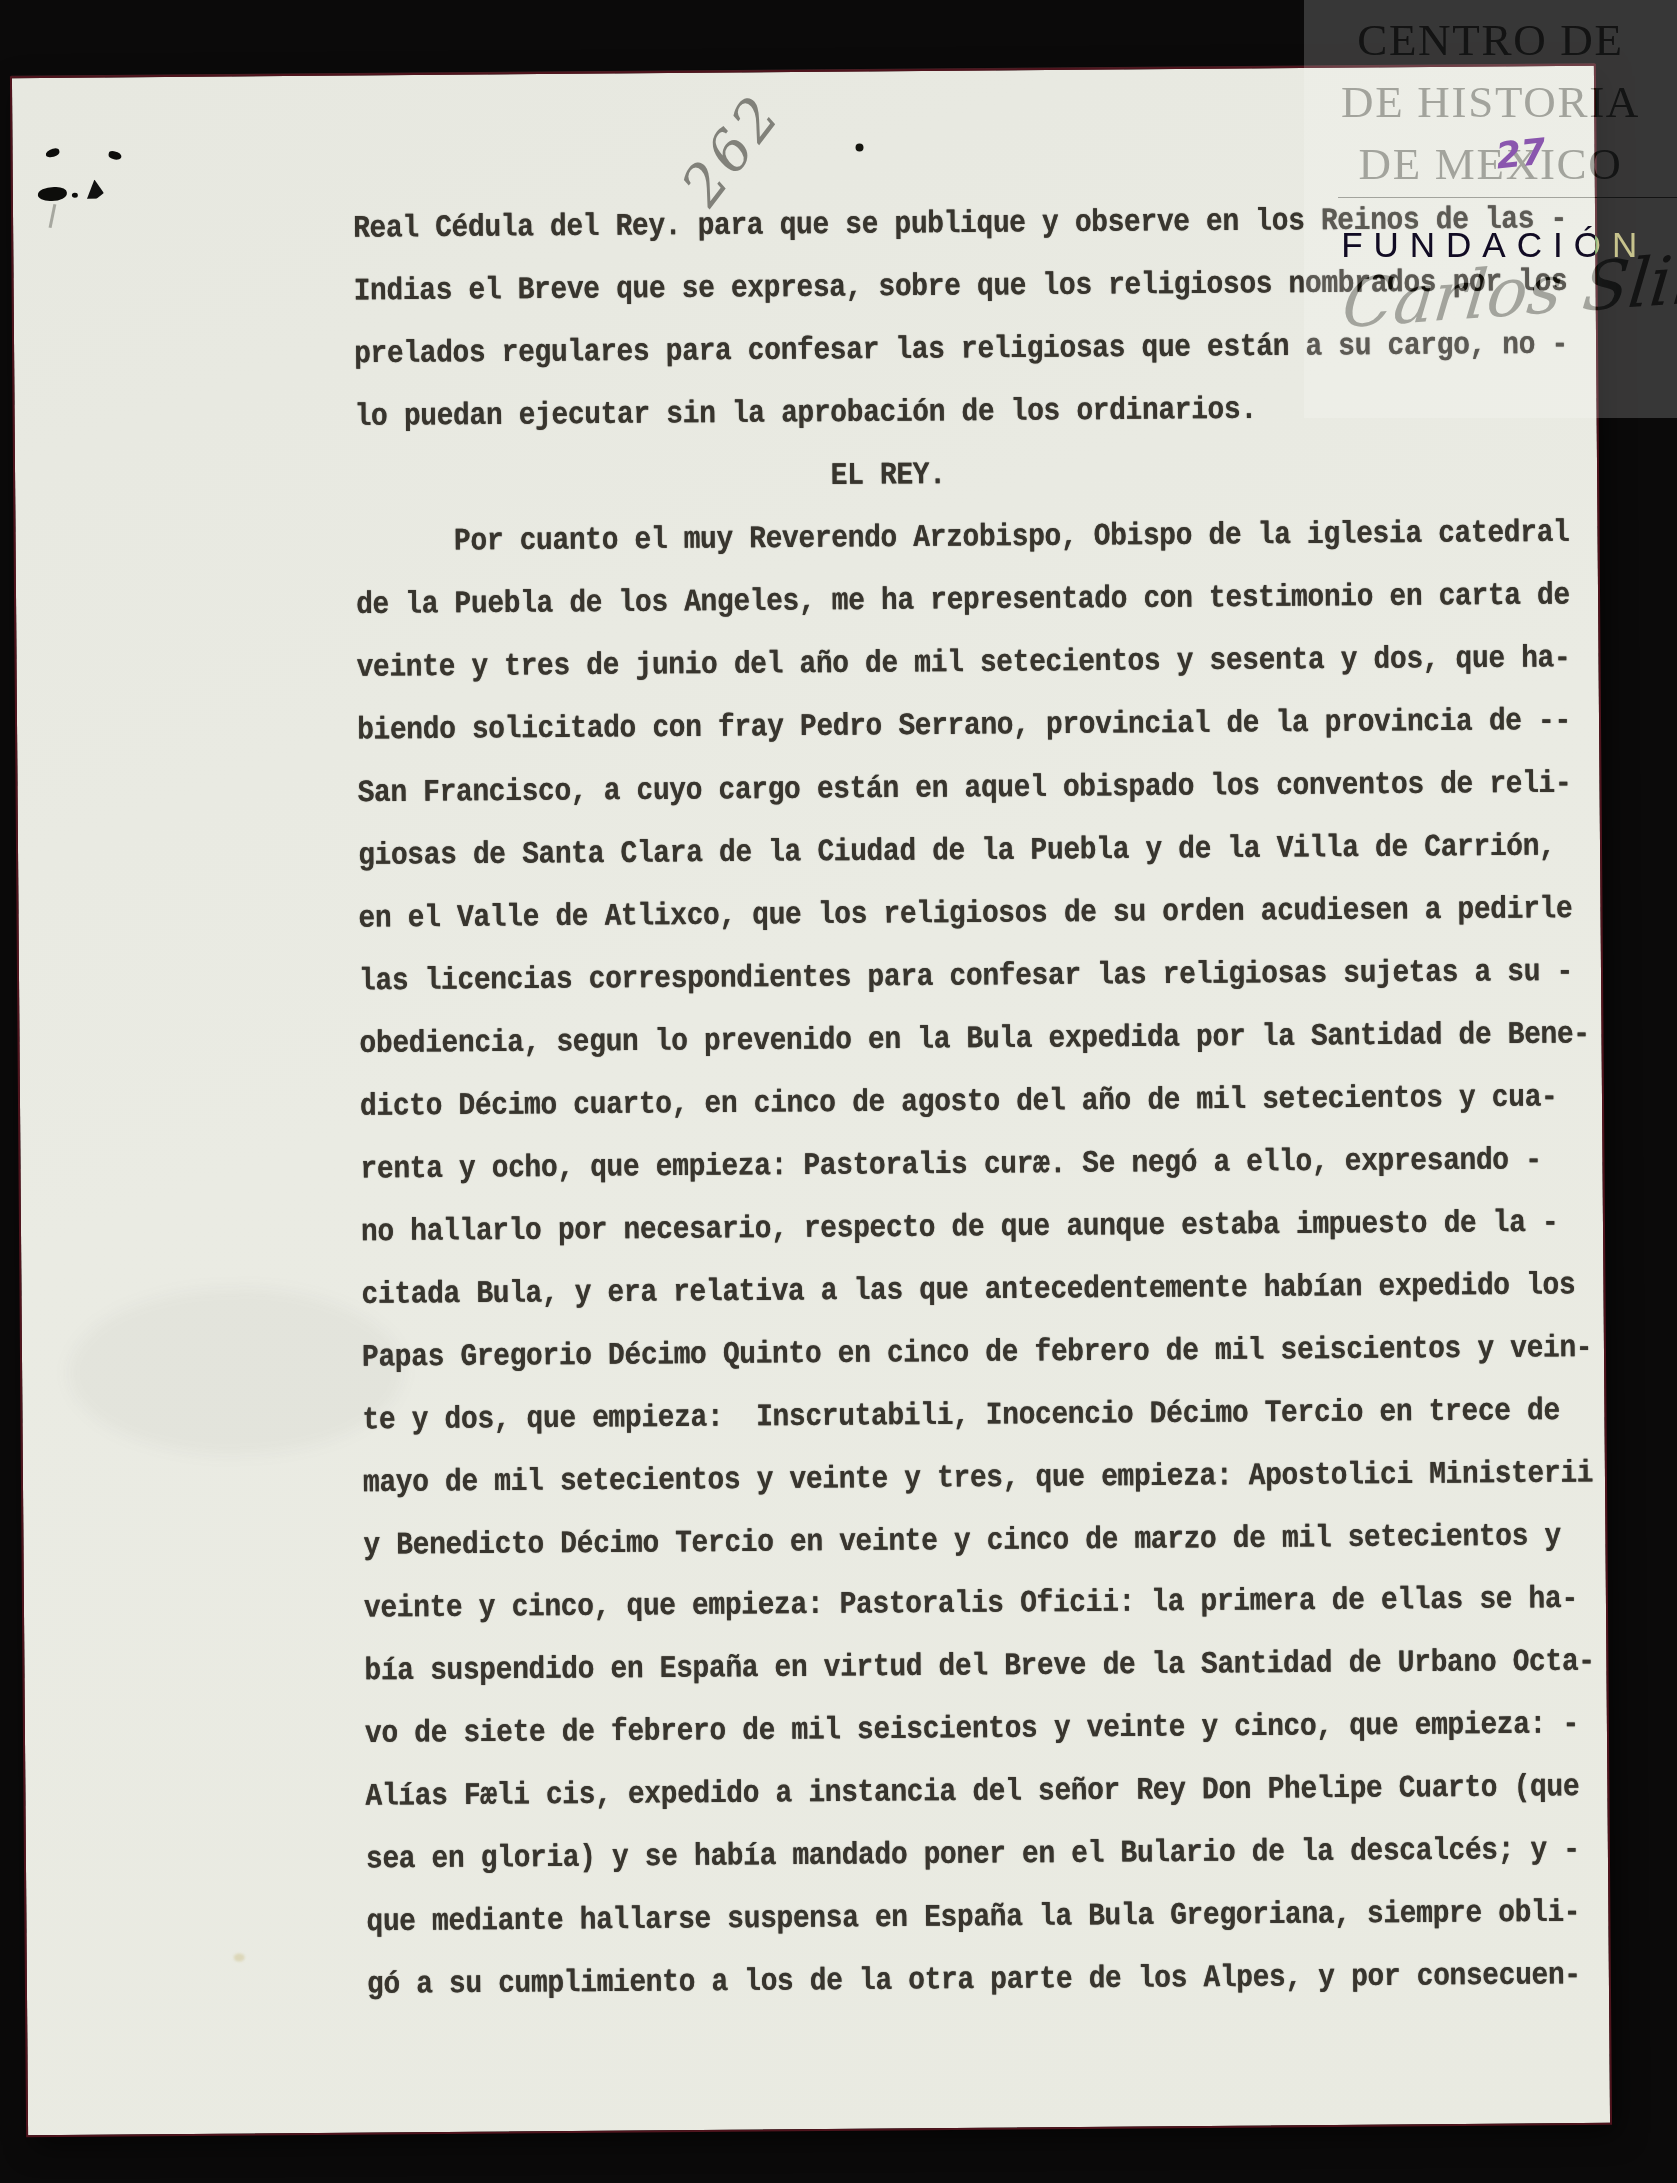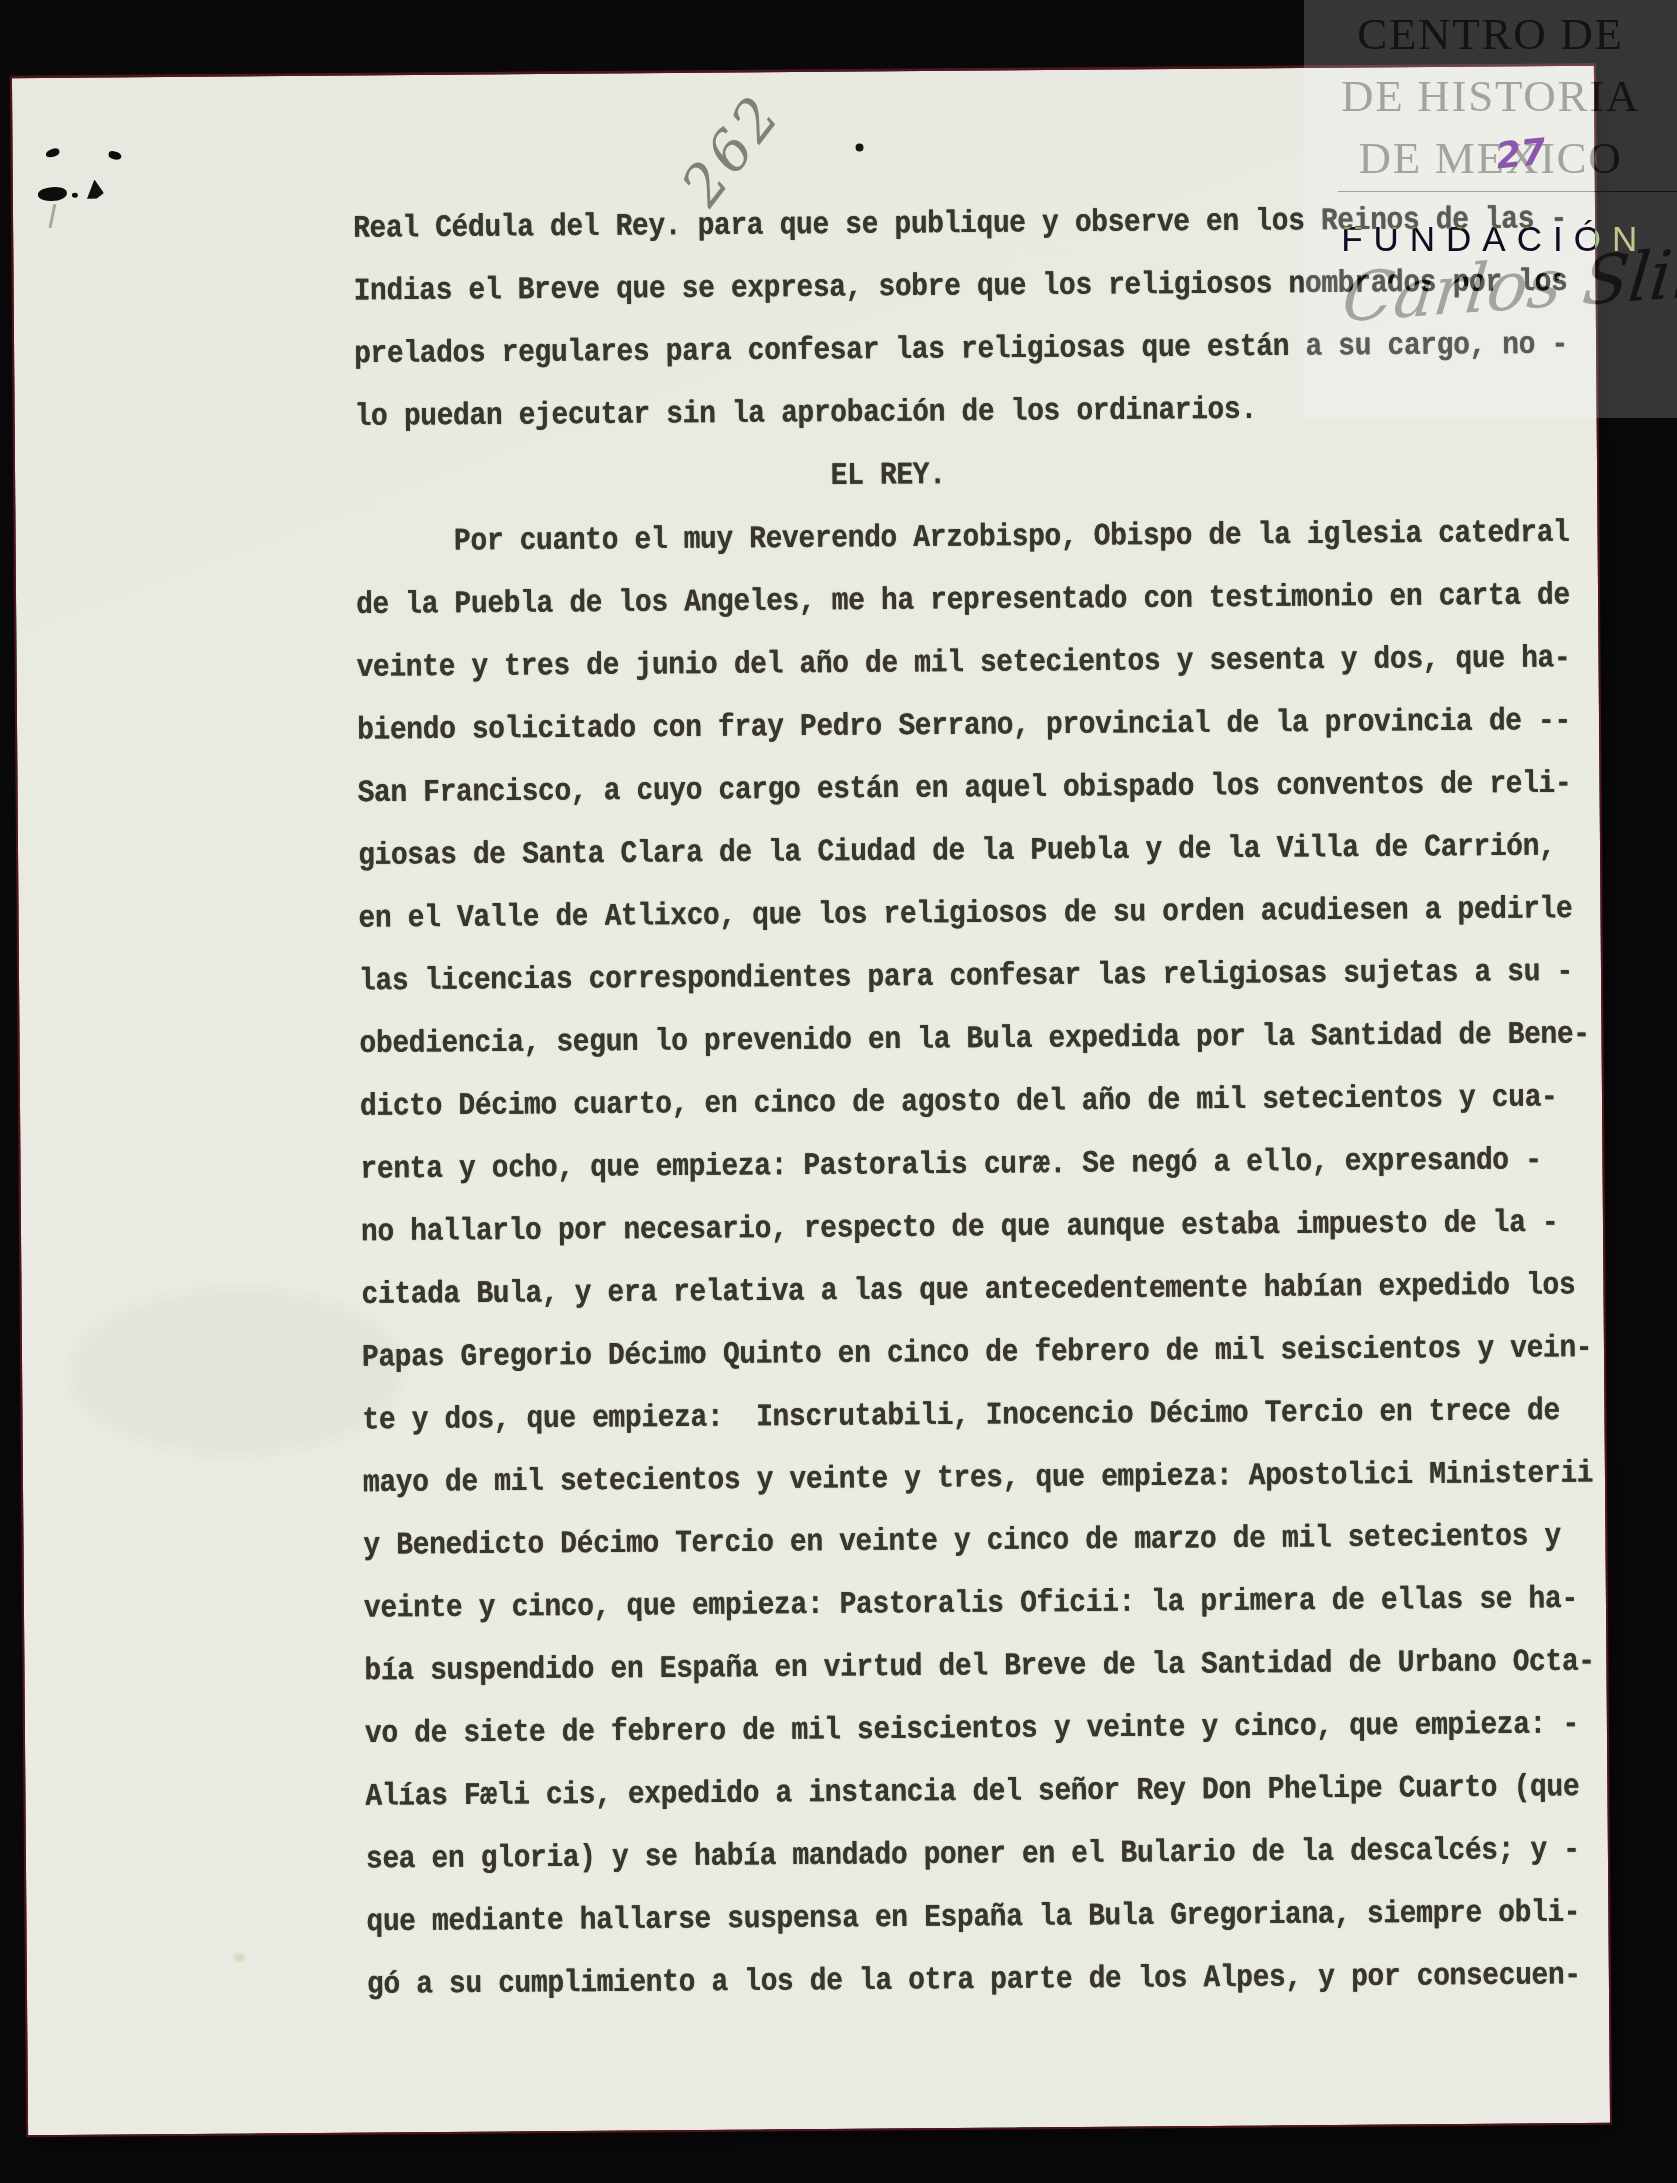--- a/index.html
+++ b/index.html
@@ -36,21 +36,21 @@
   .stain1{position:absolute;left:207px;top:1877px;width:11px;height:8.4px;border-radius:50%;
       background:rgba(190,170,90,0.3);filter:blur(0.8px);}
   .ghost{position:absolute;left:46px;top:1211px;width:336px;height:168px;border-radius:50%;
       background:rgba(100,100,90,0.05);filter:blur(6.7px);}
   
   .wm-panel{position:absolute;left:1304px;top:0;width:373px;height:418px;
       background:rgba(255,255,255,0.185);}
   .watermark{position:absolute;left:1304px;top:0;width:373px;text-align:center;}
   .wm-serif{font-family:"Liberation Serif",serif;font-size:45px;line-height:62px;height:62px;
       letter-spacing:1.7px;color:#4a4a4a;mix-blend-mode:difference;white-space:nowrap;}
-  .wm-serif.first{margin-top:3px;}
+  .wm-serif.first{margin-top:9px;}
   .wm-divider{height:1.7px;background:#4a4a4a;mix-blend-mode:difference;margin:1.7px 0 0 34px;}
   .wm-fund{font-family:"Liberation Sans",sans-serif;font-size:35px;line-height:39px;
       letter-spacing:11px;margin-top:27px;color:#fef9c3;mix-blend-mode:difference;white-space:nowrap;
       text-indent:8.4px;}
   .wm-sign{font-family:"DejaVu Serif",serif;font-style:italic;font-size:67px;line-height:71px;
       margin-top:5px;margin-left:39px;text-align:left;color:#4a4a4a;mix-blend-mode:difference;
       white-space:nowrap;transform:rotate(-4deg) skewX(-10deg);transform-origin:0 50%;}
   
   .page27{position:absolute;left:1496px;top:133px;
       font-family:"DejaVu Sans",sans-serif;font-weight:bold;font-style:italic;

